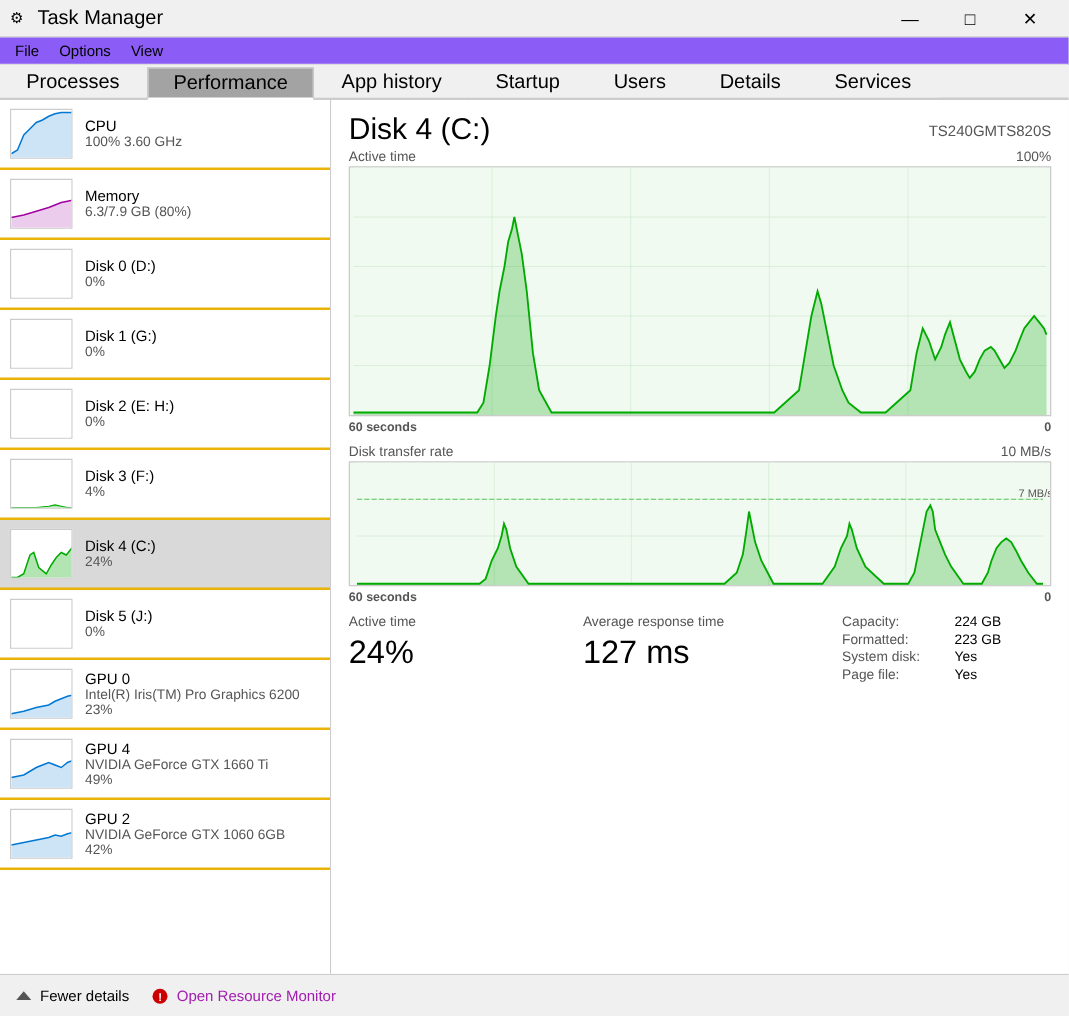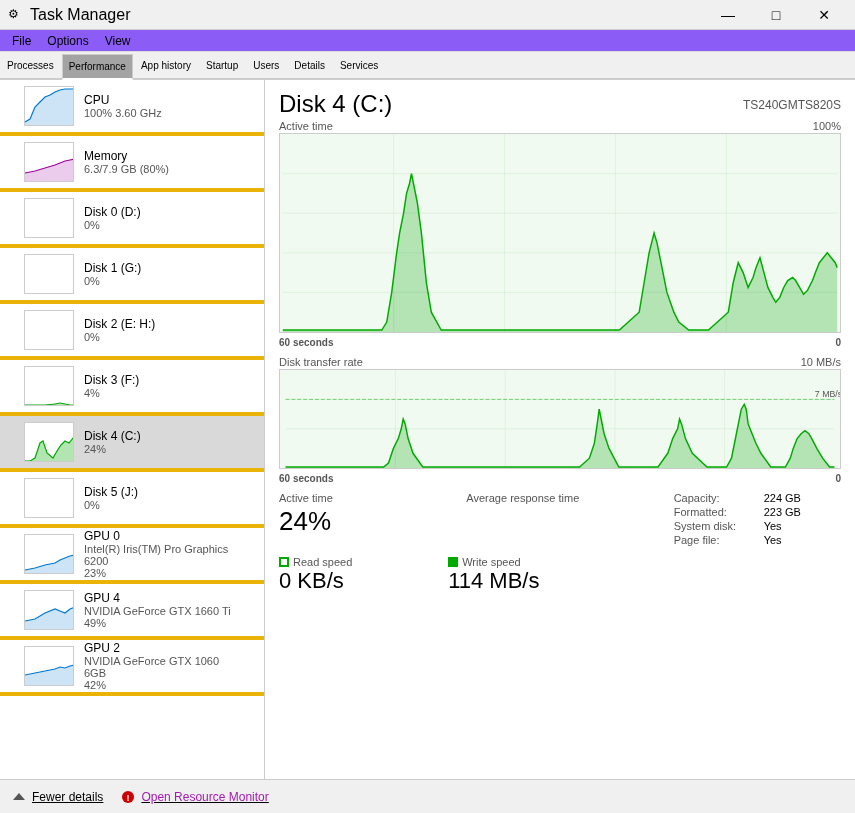--- a/index.html
+++ b/index.html
@@ -65,22 +65,22 @@
     
     .tab-bar {
       background: #f0f0f0;
       height: 28px;
       display: flex;
       align-items: flex-end;
       padding: 0 0 0 0;
       border-bottom: 2px solid #ccc;
     }
     .tab {
-      padding: 4px 6px;
-      font-size: 10px;
+      padding: 4px 20px;
+      font-size: 16px;
       cursor: pointer;
       border: 1px solid transparent;
       border-bottom: none;
       margin-right: 1px;
       background: #f0f0f0;
       height: 26px;
       display: flex;
       align-items: center;
     }
     .tab.active {
@@ -101,23 +101,23 @@
     
     .sidebar {
       width: 265px;
       border-right: 1px solid #ccc;
       overflow-y: auto;
       background: #fff;
     }
     .sidebar-item {
       display: flex;
       align-items: center;
-      padding: 6px 24px;
+      padding: 6px 8px;
       cursor: pointer;
-      border-bottom: 4px solid #eab308;
+      border-bottom: 2px solid #eab308;
       height: 56px;
     }
     .sidebar-item.active { background: #d9d9d9; }
 
     .sidebar-thumb {
       width: 50px;
       height: 40px;
       border: 1px solid #ccc;
       margin-right: 10px;
       flex-shrink: 0;
@@ -232,21 +232,20 @@
 
     
     .bottom-bar {
       height: 34px;
       background: #f0f0f0;
       border-top: 1px solid #ccc;
       display: flex;
       align-items: center;
       padding: 0 10px;
       gap: 16px;
-      text-decoration: underline;
     }
     .bottom-btn {
       display: flex;
       align-items: center;
       gap: 4px;
       font-size: 12px;
       cursor: pointer;
       background: none;
       border: none;
       color: #000;
@@ -559,20 +558,21 @@
       <span>0</span>
     </div>
 
     <div class="stats-row">
       <div class="stat-block">
         <div class="stat-label">Active time</div>
         <div class="stat-value">24%</div>
       </div>
       <div class="stat-block">
         <div class="stat-label">Average response time</div>
+        <div class="stat-value">127 ms</div>
       </div>
       <div class="info-grid">
         <div class="info-row">
           <span class="info-key">Capacity:</span>
           <span class="info-val">224 GB</span>
         </div>
         <div class="info-row">
           <span class="info-key">Formatted:</span>
           <span class="info-val">223 GB</span>
         </div>
@@ -580,37 +580,20 @@
           <span class="info-key">System disk:</span>
           <span class="info-val">Yes</span>
         </div>
         <div class="info-row">
           <span class="info-key">Page file:</span>
           <span class="info-val">Yes</span>
         </div>
       </div>
     </div>
 
-    <div class="speed-block">
-      <div class="speed-item">
-        <div class="speed-label-row">
-          <span class="speed-dot" style="border-color:#00aa00;"></span>
-          <span>Read speed</span>
-        </div>
-        <div class="speed-value">0 KB/s</div>
-      </div>
-      <div class="speed-item">
-        <div class="speed-label-row">
-          <span class="speed-dot" style="border-color:#00aa00; background:#00aa00;"></span>
-          <span>Write speed</span>
-        </div>
-        <div class="speed-value">114 MB/s</div>
-      </div>
-      <div style="flex:1.5"></div>
-    </div>
 
   </div>
 
 </div>
 
 <div class="bottom-bar">
   <button class="bottom-btn">
     <span class="bottom-btn-icon">
       <svg width="14" height="14" viewBox="0 0 14 14" xmlns="http://www.w3.org/2000/svg">
         <polygon points="7,3 13,10 1,10" fill="#555"></polygon>

